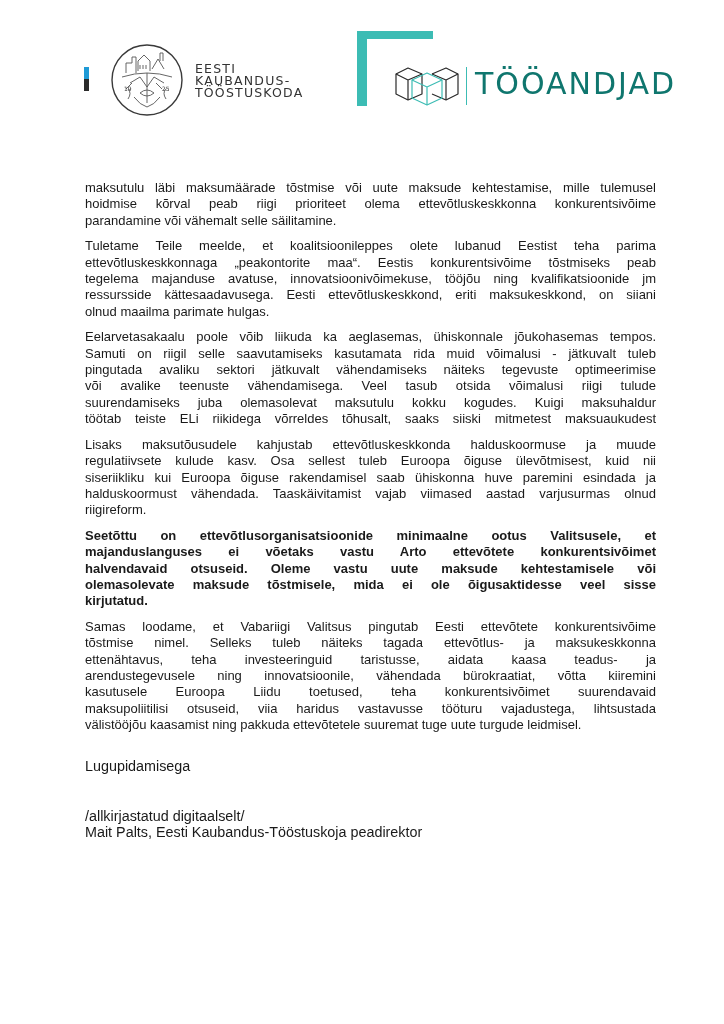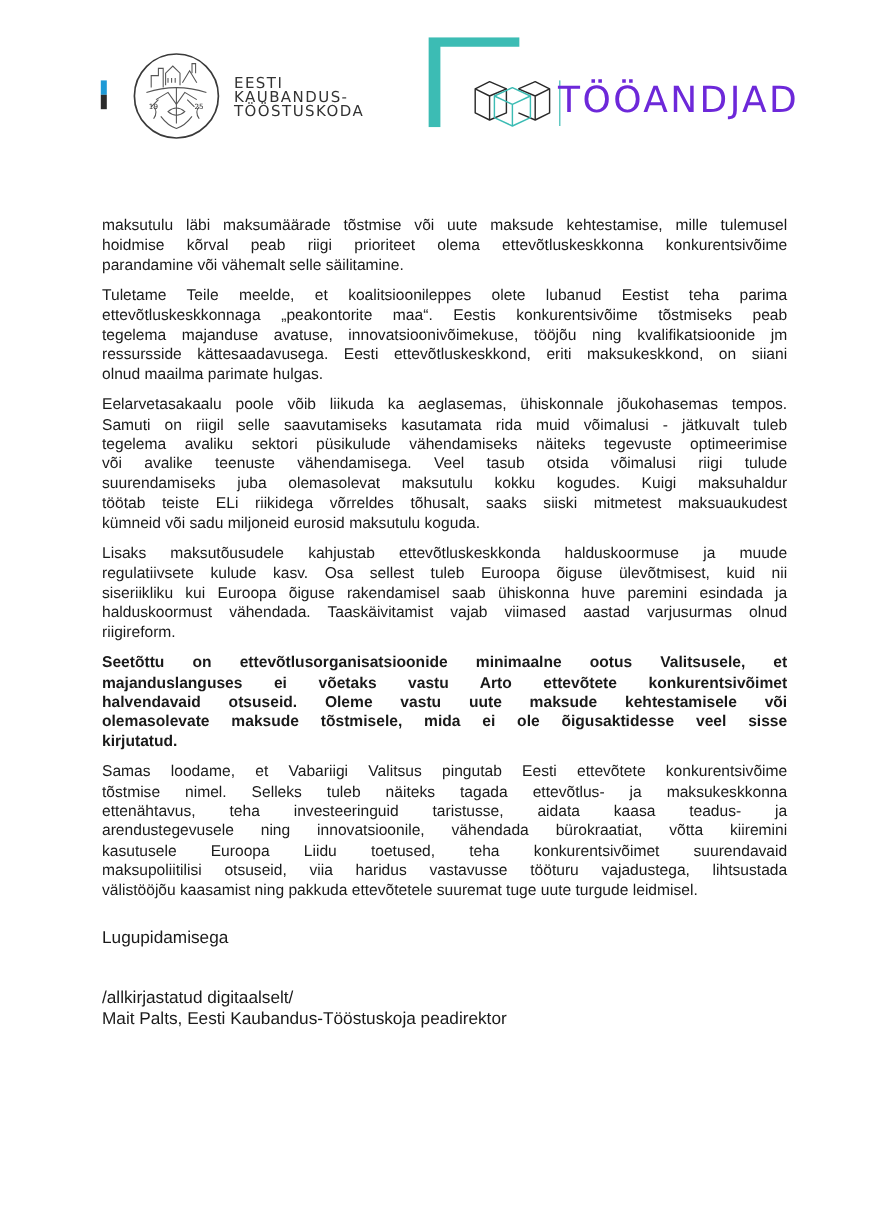--- a/index.html
+++ b/index.html
@@ -9,22 +9,22 @@
   .ekk-bar { position: absolute; left: 84px; top: 67px; width: 5px; height: 24px; }
   .ekk-bar .top { height: 12px; background: #1e9ad6; }
   .ekk-bar .bot { height: 12px; background: #2b2b2b; }
   .seal { position: absolute; left: 110px; top: 43px; width: 74px; height: 74px; }
   .ekk-text { position: absolute; left: 195px; top: 63px; font-size: 12.5px; line-height: 12px;
               letter-spacing: 1.2px; color: #333; font-family: "DejaVu Sans", sans-serif; }
   .ekk-text div { white-space: nowrap; }
   .teal-corner { position: absolute; left: 357px; top: 31px; width: 76px; height: 75px; }
   .cubes { position: absolute; left: 394px; top: 62px; width: 66px; height: 44px; }
   .ta-divider { position: absolute; left: 466px; top: 67px; width: 1px; height: 38px; background: #3cbcb4; }
-  .ta-text { position: absolute; left: 465px; top: 67px; font-size: 30px; letter-spacing: 2px;
-             color: #6d28d9; font-family: "DejaVu Sans", sans-serif; font-weight: normal; line-height: 34px; }
+  .ta-text { position: absolute; left: 475px; top: 67px; font-size: 30px; letter-spacing: 2px;
+             color: #0f766e; font-family: "DejaVu Sans", sans-serif; font-weight: normal; line-height: 34px; }
 
   .content { position: absolute; left: 85px; top: 180px; width: 571px; }
   .para { font-size: 13px; line-height: 16.4px; text-align: justify; margin: 0 0 9px 0; }
   .para .ln { display: block; text-align: justify; text-align-last: justify; white-space: nowrap; }
   .para .ln.last { text-align-last: left; }
   .para.bold { font-weight: bold; }
   .signoff { font-size: 14.35px; line-height: 16.4px; }
   .sig-gap { height: 34px; }
   .small-gap { height: 15px; }
 </style>
@@ -90,25 +90,24 @@
     <div class="para">
       <span class="ln">Tuletame Teile meelde, et koalitsioonileppes olete lubanud Eestist teha parima</span>
       <span class="ln">ettevõtluskeskkonnaga „peakontorite maa“. Eestis konkurentsivõime tõstmiseks peab</span>
       <span class="ln">tegelema majanduse avatuse, innovatsioonivõimekuse, tööjõu ning kvalifikatsioonide jm</span>
       <span class="ln">ressursside kättesaadavusega. Eesti ettevõtluskeskkond, eriti maksukeskkond, on siiani</span>
       <span class="ln last">olnud maailma parimate hulgas.</span>
     </div>
     <div class="para">
       <span class="ln">Eelarvetasakaalu poole võib liikuda ka aeglasemas, ühiskonnale jõukohasemas tempos.</span>
       <span class="ln">Samuti on riigil selle saavutamiseks kasutamata rida muid võimalusi - jätkuvalt tuleb</span>
-      <span class="ln">tegelema avaliku sektori püsikulude vähendamiseks näiteks tegevuste optimeerimise</span>
+      <span class="ln">pingutada avaliku sektori jätkuvalt vähendamiseks näiteks tegevuste optimeerimise</span>
       <span class="ln">või avalike teenuste vähendamisega. Veel tasub otsida võimalusi riigi tulude</span>
       <span class="ln">suurendamiseks juba olemasolevat maksutulu kokku kogudes. Kuigi maksuhaldur</span>
       <span class="ln">töötab teiste ELi riikidega võrreldes tõhusalt, saaks siiski mitmetest maksuaukudest</span>
-      <span class="ln last">kümneid või sadu miljoneid eurosid maksutulu koguda.</span>
     </div>
     <div class="para">
       <span class="ln">Lisaks maksutõusudele kahjustab ettevõtluskeskkonda halduskoormuse ja muude</span>
       <span class="ln">regulatiivsete kulude kasv. Osa sellest tuleb Euroopa õiguse ülevõtmisest, kuid nii</span>
       <span class="ln">siseriikliku kui Euroopa õiguse rakendamisel saab ühiskonna huve paremini esindada ja</span>
       <span class="ln">halduskoormust vähendada. Taaskäivitamist vajab viimased aastad varjusurmas olnud</span>
       <span class="ln last">riigireform.</span>
     </div>
     <div class="para bold">
       <span class="ln">Seetõttu on ettevõtlusorganisatsioonide minimaalne ootus Valitsusele, et</span>

